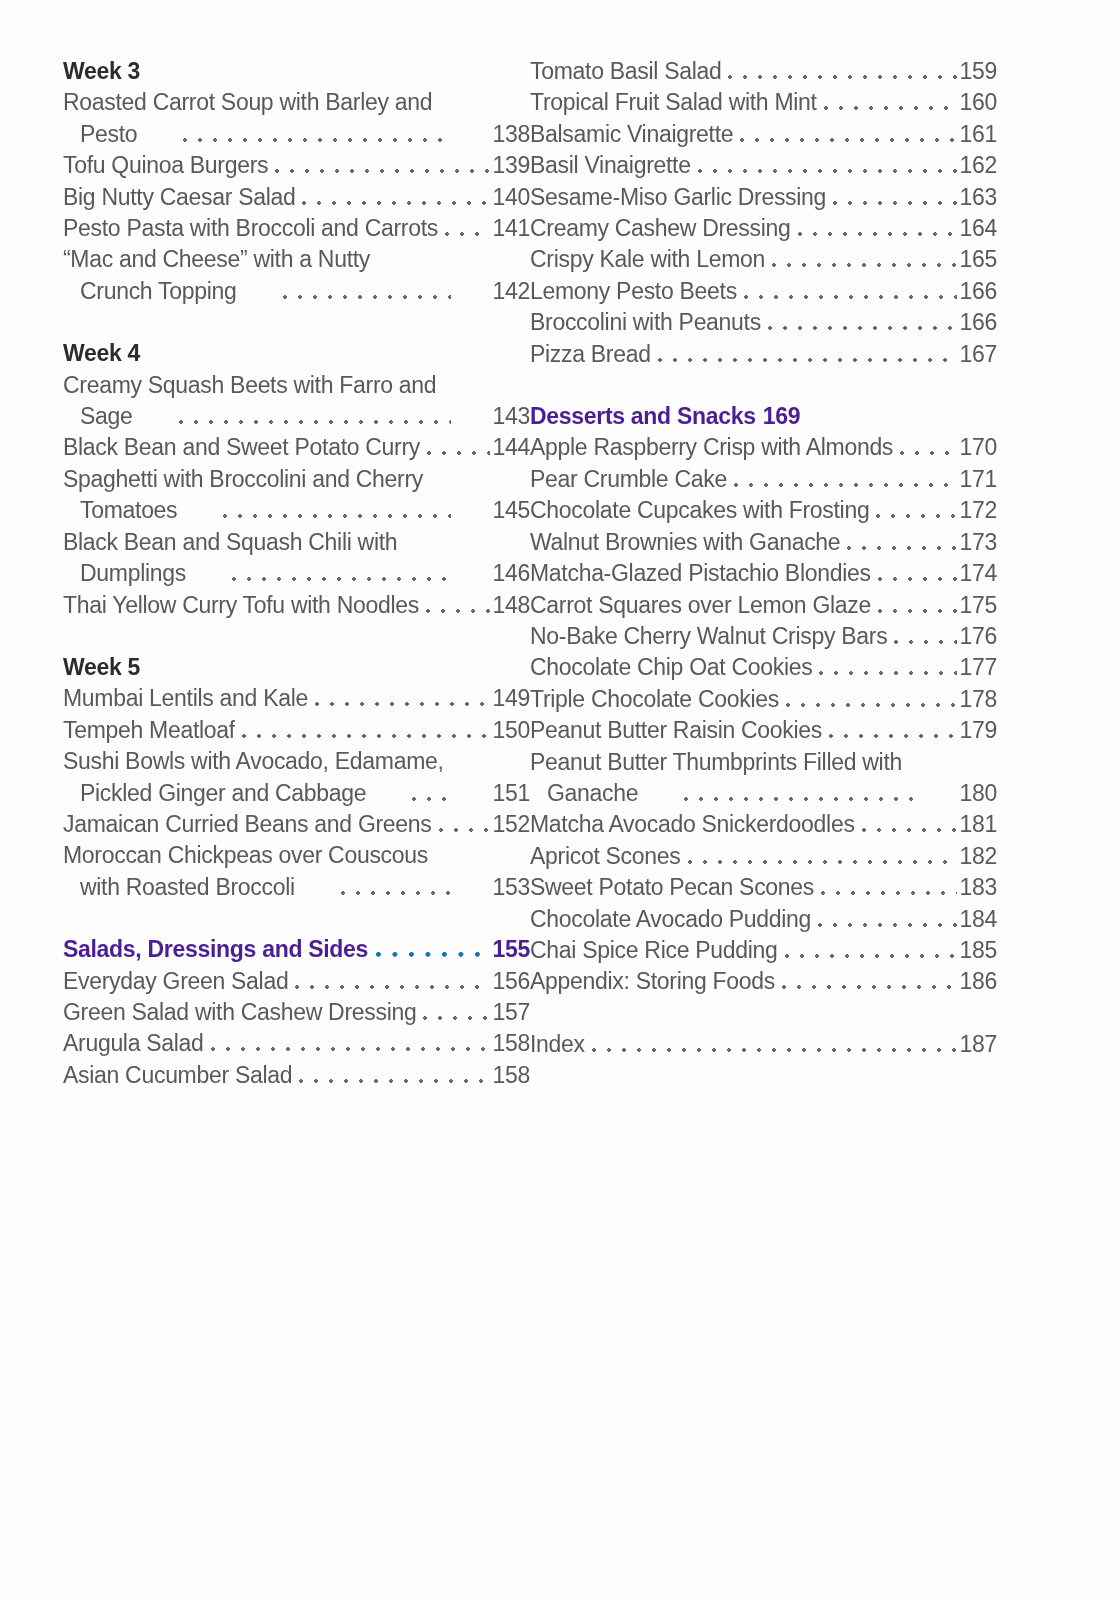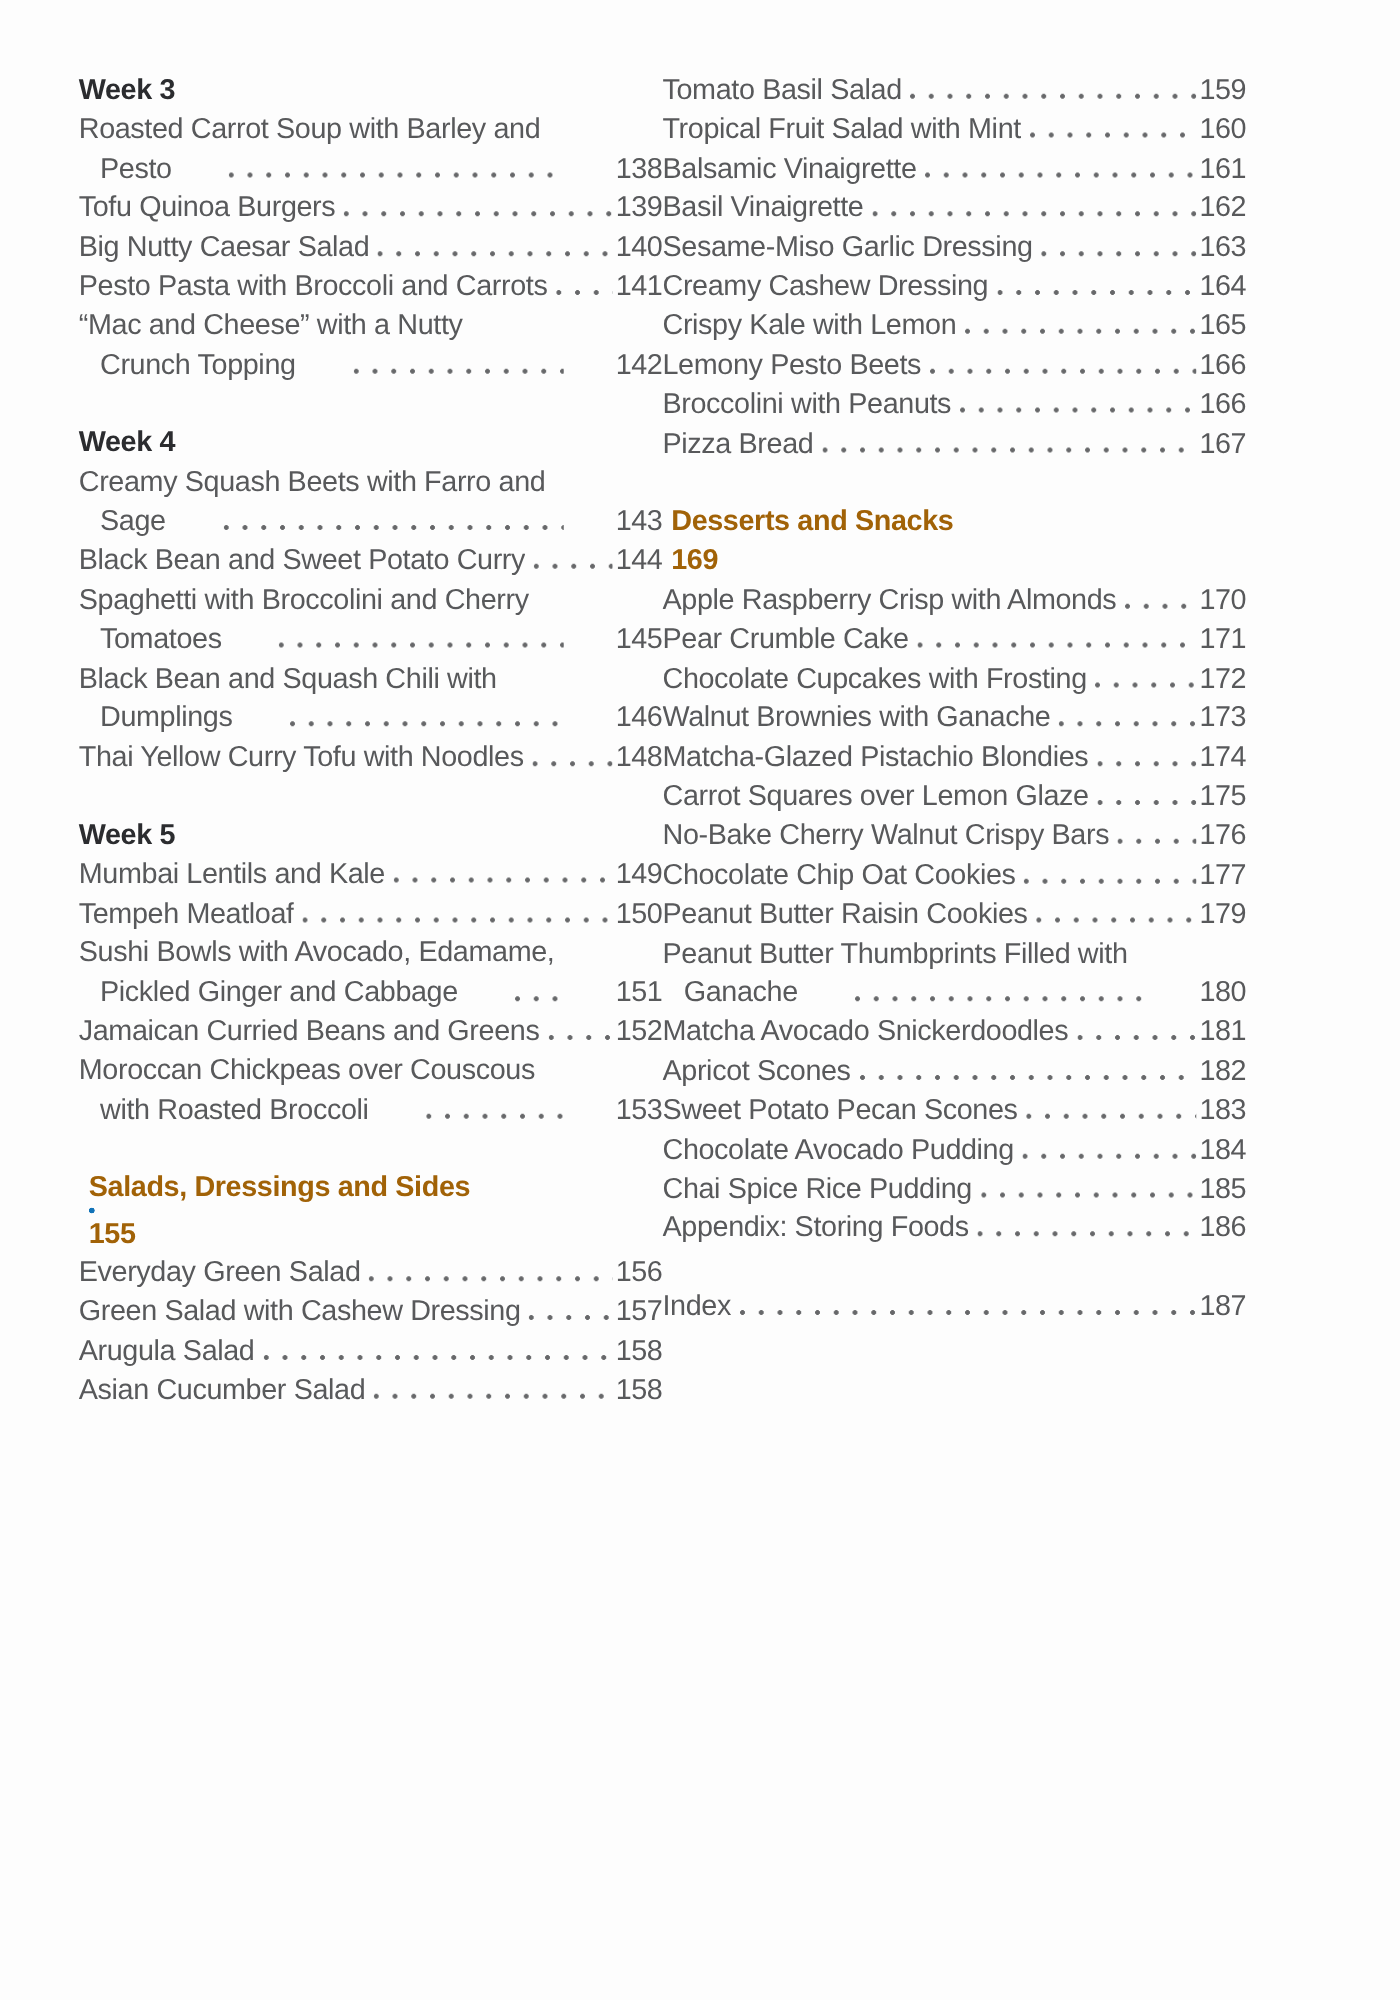--- a/index.html
+++ b/index.html
@@ -70,22 +70,21 @@
     background-repeat: repeat-x;
     background-position: left bottom;
   }
   .pagenum {
     white-space: nowrap;
   }
   .chapter-row {
     display: flex;
     align-items: baseline;
     font-weight: bold;
-    color: #a16207;
-    flex-direction: column;
+    color: #4c1d95;
   }
   .chapter-row .leader {
     background-image: radial-gradient(circle at 2.4px 2.4px, #1273b8 2.1px, rgba(0,0,0,0) 2.5px);
     background-size: 16.5px 5px;
     height: 5px;
     margin: 0 3px 0 8px;
   }
   .chapter-row .chapter-label,
   .chapter-row .pagenum {
     letter-spacing: -0.3px;
@@ -386,20 +385,27 @@
           </div>
           <div class="toc-entry">
             <div class="line last">
               <span class="entry-text">Chocolate Chip Oat Cookies</span>
               <span class="leader"></span>
               <span class="pagenum">177</span>
             </div>
           </div>
           <div class="toc-entry">
             <div class="line last">
+              <span class="entry-text">Triple Chocolate Cookies</span>
+              <span class="leader"></span>
+              <span class="pagenum">178</span>
+            </div>
+          </div>
+          <div class="toc-entry">
+            <div class="line last">
               <span class="entry-text">Peanut Butter Raisin Cookies</span>
               <span class="leader"></span>
               <span class="pagenum">179</span>
             </div>
           </div>
           <div class="toc-entry">
             <div class="line">Peanut Butter Thumbprints Filled with</div>
             <div class="line cont last">
               <span class="entry-text">Ganache</span>
               <span class="leader"></span>

